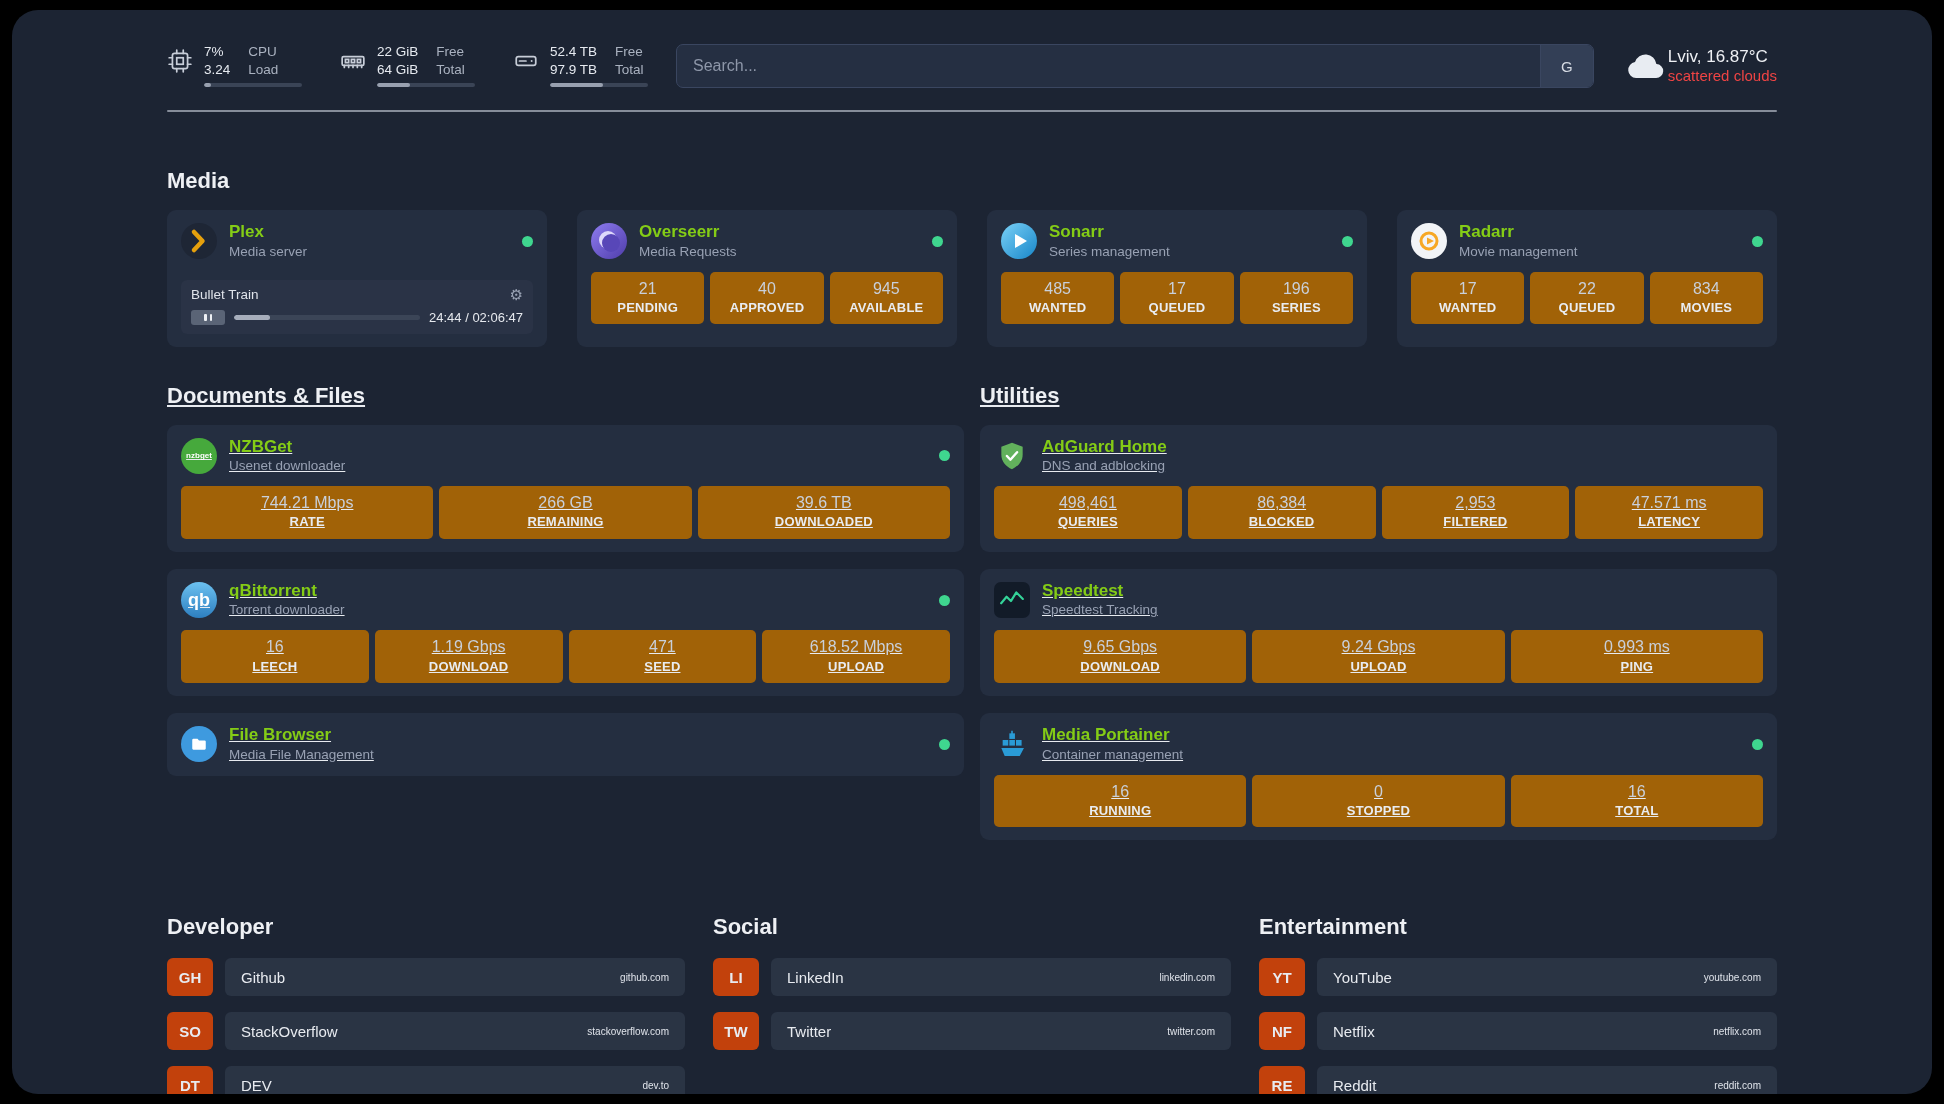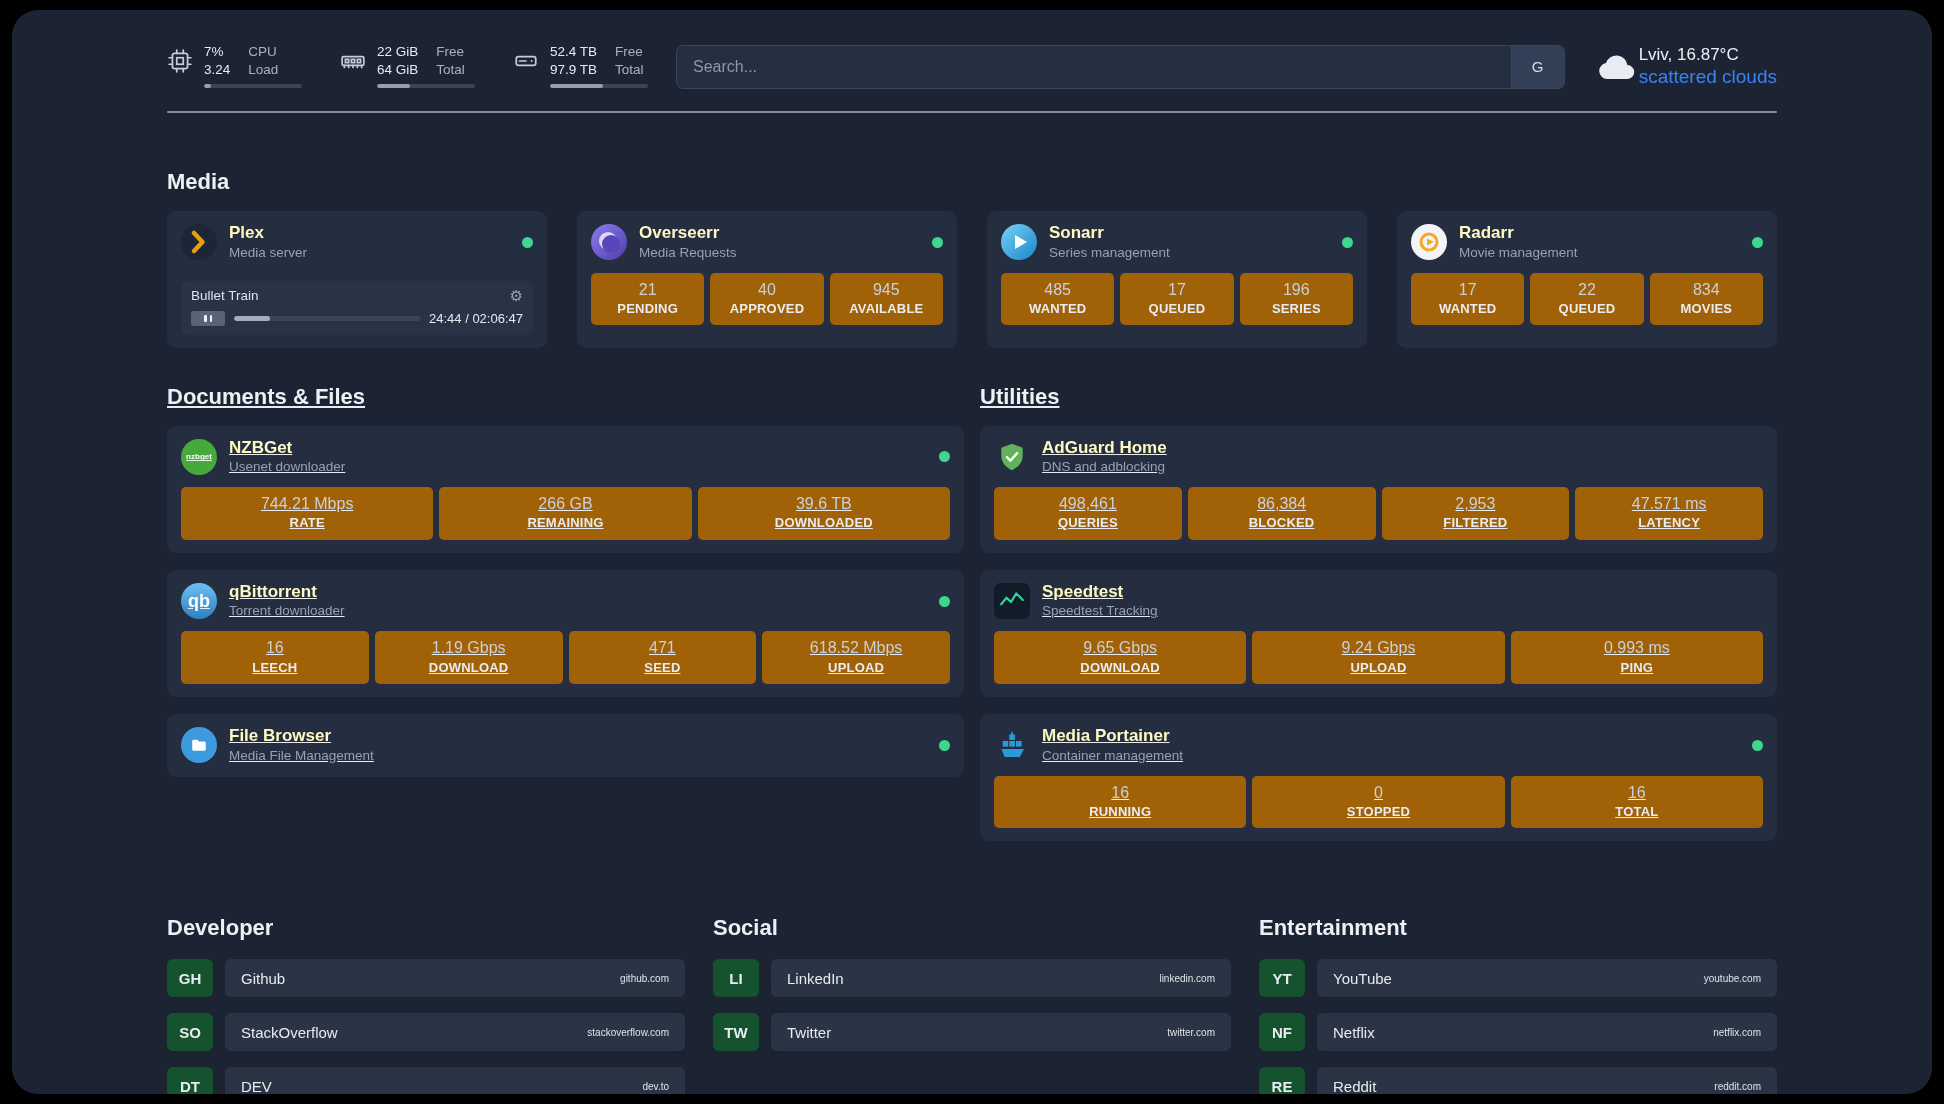--- a/index.html
+++ b/index.html
@@ -21,35 +21,35 @@
   .res-bar{margin-top:6px;width:98px;height:4px;border-radius:2px;background:#3a4456;overflow:hidden;}
   .res-fill{height:100%;background:#98a0af;border-radius:2px;}
 
   .search{flex:1;display:flex;height:42px;background:#252f42;border:1px solid #3a4660;border-radius:7px;overflow:hidden;margin:0 30px 0 28px;align-self:center;}
   .search input{flex:1;background:transparent;border:0;outline:none;color:#cfd5e0;font-size:16px;padding:0 16px;font-family:"Liberation Sans",sans-serif;}
   .search input::placeholder{color:#8e97a9;}
   .search-btn{width:52px;display:flex;align-items:center;justify-content:center;background:#333f56;border-left:1px solid #3a4660;color:#d5dae3;font-size:15px;cursor:pointer;}
 
   .weather{display:flex;align-items:center;align-self:center;}
   .weather-loc{font-size:17px;color:#eef0f4;line-height:1.25;}
-  .weather-cond{font-size:19px;color:#3b82f6;line-height:1.25;}
+  .weather-cond{font-size:15px;color:#ef4444;line-height:1.25;}
 
   .divider{margin-top:22px;height:2px;border-radius:1px;background:rgba(222,228,238,0.55);}
 
   
   .section-title{font-size:22px;font-weight:600;color:#eef0f4;margin:0 0 16px 0;}
   .media-block{margin-top:56px;}
   .row4{display:grid;grid-template-columns:repeat(4,1fr);gap:30px;}
   .mid{margin-top:36px;display:grid;grid-template-columns:1fr 1fr;column-gap:16px;align-items:start;text-decoration:underline;}
   .cards-col{display:flex;flex-direction:column;gap:17px;}
 
   .card{background:#242e40;border-radius:9px;padding:13px 14px;}
   .card-head{display:flex;align-items:center;gap:12px;}
   .svc-text{display:flex;flex-direction:column;gap:3px;}
-  .svc-name{font-size:17px;font-weight:600;color:#fef9c3;line-height:1.1;}
+  .svc-name{font-size:17px;font-weight:600;color:#84cc16;line-height:1.1;}
   .svc-desc{font-size:13.5px;color:#98a1b3;line-height:1.1;}
   .dot{margin-left:auto;width:11px;height:11px;border-radius:50%;background:#3fd68f;flex:none;}
 
   .svc-icon{flex:none;width:36px;height:36px;display:flex;align-items:center;justify-content:center;border-radius:8px;overflow:hidden;}
   .svc-icon.round{border-radius:50%;}
   .ic-plex{background:#1e2635;}
   .ic-overseerr{background:linear-gradient(135deg,#8e7cf0,#4f3daa);}
   .ic-sonarr{background:linear-gradient(135deg,#7ad1f7,#1886c9);}
   .ic-radarr{background:#f2f4f7;}
   .ic-nzbget{background:#46a93c;}
@@ -77,21 +77,21 @@
   .pause i{display:block;width:2.5px;height:7px;background:#eef1f5;border-radius:1px;}
   .ptrack{flex:1;height:5px;border-radius:3px;background:#3b4557;overflow:hidden;}
   .pfill{height:100%;background:#a6adbb;border-radius:3px;}
   .ptime{flex:none;font-size:13px;color:#e6e9ee;}
 
   
   .bottom{margin-top:74px;display:grid;grid-template-columns:1fr 1fr 1fr;gap:28px;padding-bottom:40px;}
   .bm-col .section-title{margin-bottom:18px;}
   .bm-list{display:flex;flex-direction:column;gap:16px;}
   .bm-row{display:flex;align-items:stretch;gap:12px;cursor:pointer;}
-  .bm-abbr{flex:none;width:46px;border-radius:6px;background:#14532d;display:flex;align-items:center;justify-content:center;font-size:15px;font-weight:600;color:#e8ebf0;}
+  .bm-abbr{flex:none;width:46px;border-radius:6px;background:#c2410c;display:flex;align-items:center;justify-content:center;font-size:15px;font-weight:600;color:#e8ebf0;}
   .bm-pill{flex:1;height:38px;border-radius:6px;background:#2a3444;display:flex;align-items:center;justify-content:space-between;padding:0 16px;}
   .bm-name{font-size:15px;color:#e8ebf0;}
   .bm-url{font-size:10px;color:#dfe3ea;}
 </style>
 </head>
 <body>
 
 <div class="stage">
 <div class="app">
 <div class="page">

